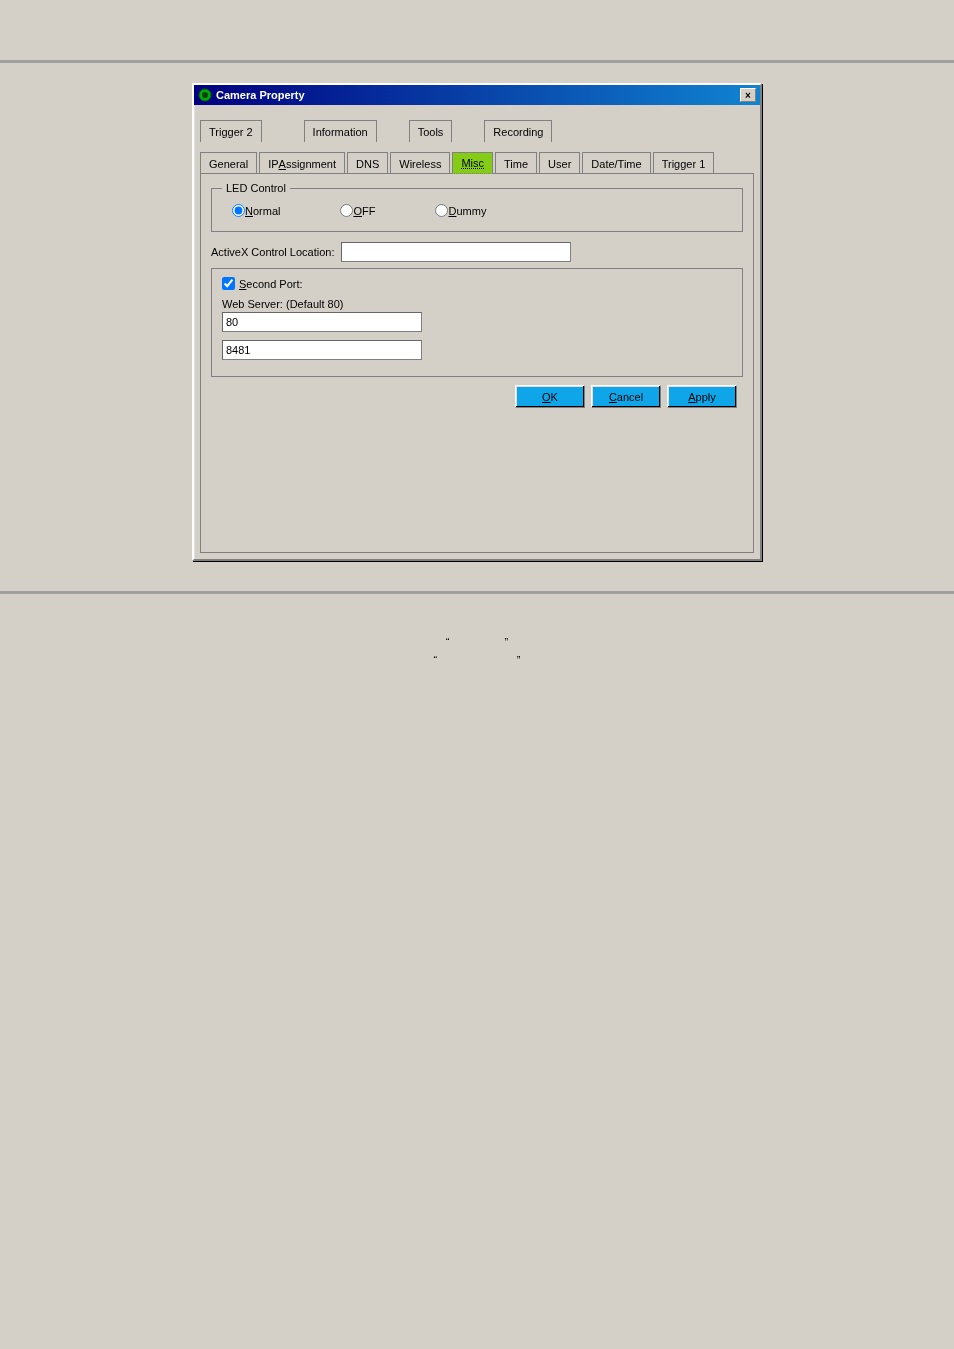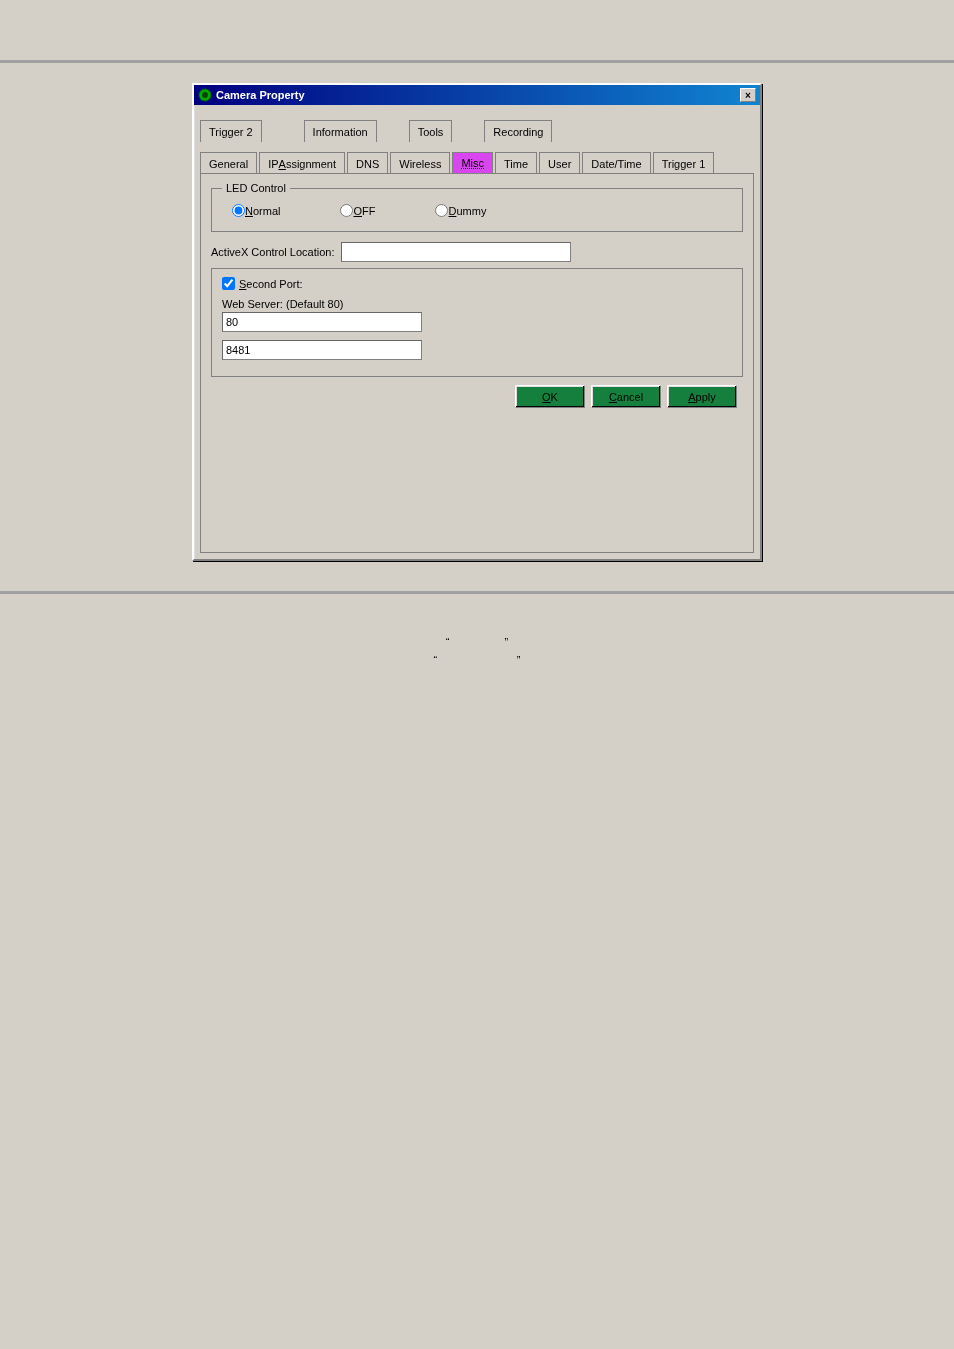--- a/index.html
+++ b/index.html
@@ -96,21 +96,21 @@
       font-size: 11px;
       height: 22px;
       display: flex;
       align-items: center;
       position: relative;
       top: 1px;
       margin-top: 10px;
     }
 
     .tab.active {
-      background: #d946ef;
+      background: #84cc16;
       border-color: #808080;
       border-bottom: 1px solid #d4d0c8;
       z-index: 2;
       font-weight: normal;
       padding-top: 2px;
       padding-bottom: 3px;
     }
 
     
     .content-area {
@@ -207,21 +207,21 @@
 
     
     .button-row {
       display: flex;
       justify-content: flex-end;
       gap: 6px;
       padding: 8px 6px 4px 0;
     }
 
     .win-button {
-      background: #15803d;
+      background: #0ea5e9;
       border: 1px solid #ffffff;
       border-right-color: #808080;
       border-bottom-color: #808080;
       box-shadow: inset -1px -1px 0 #000, inset 1px 1px 0 #dfdfdf;
       min-width: 70px;
       height: 23px;
       font-size: 11px;
       font-family: inherit;
       cursor: pointer;
       padding: 2px 8px;

